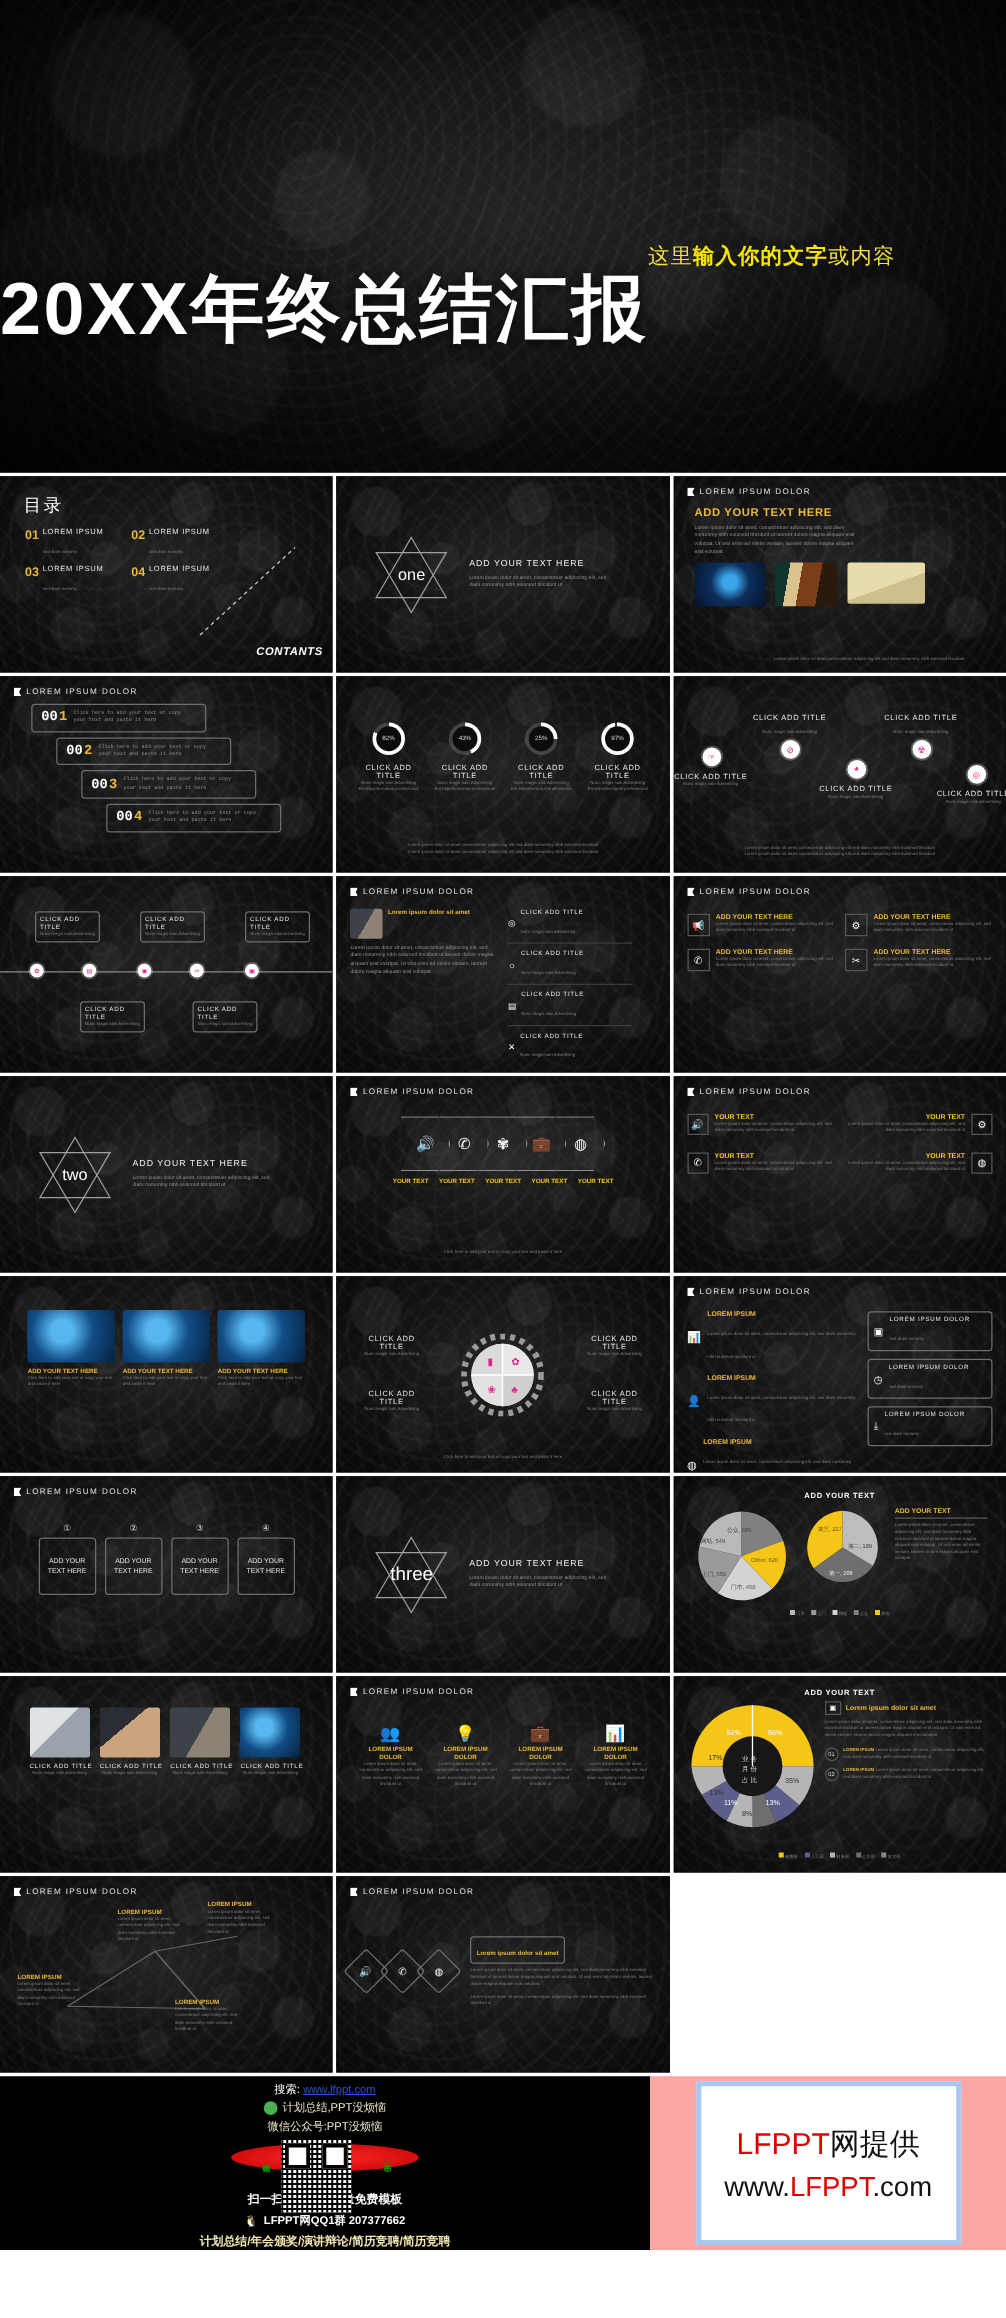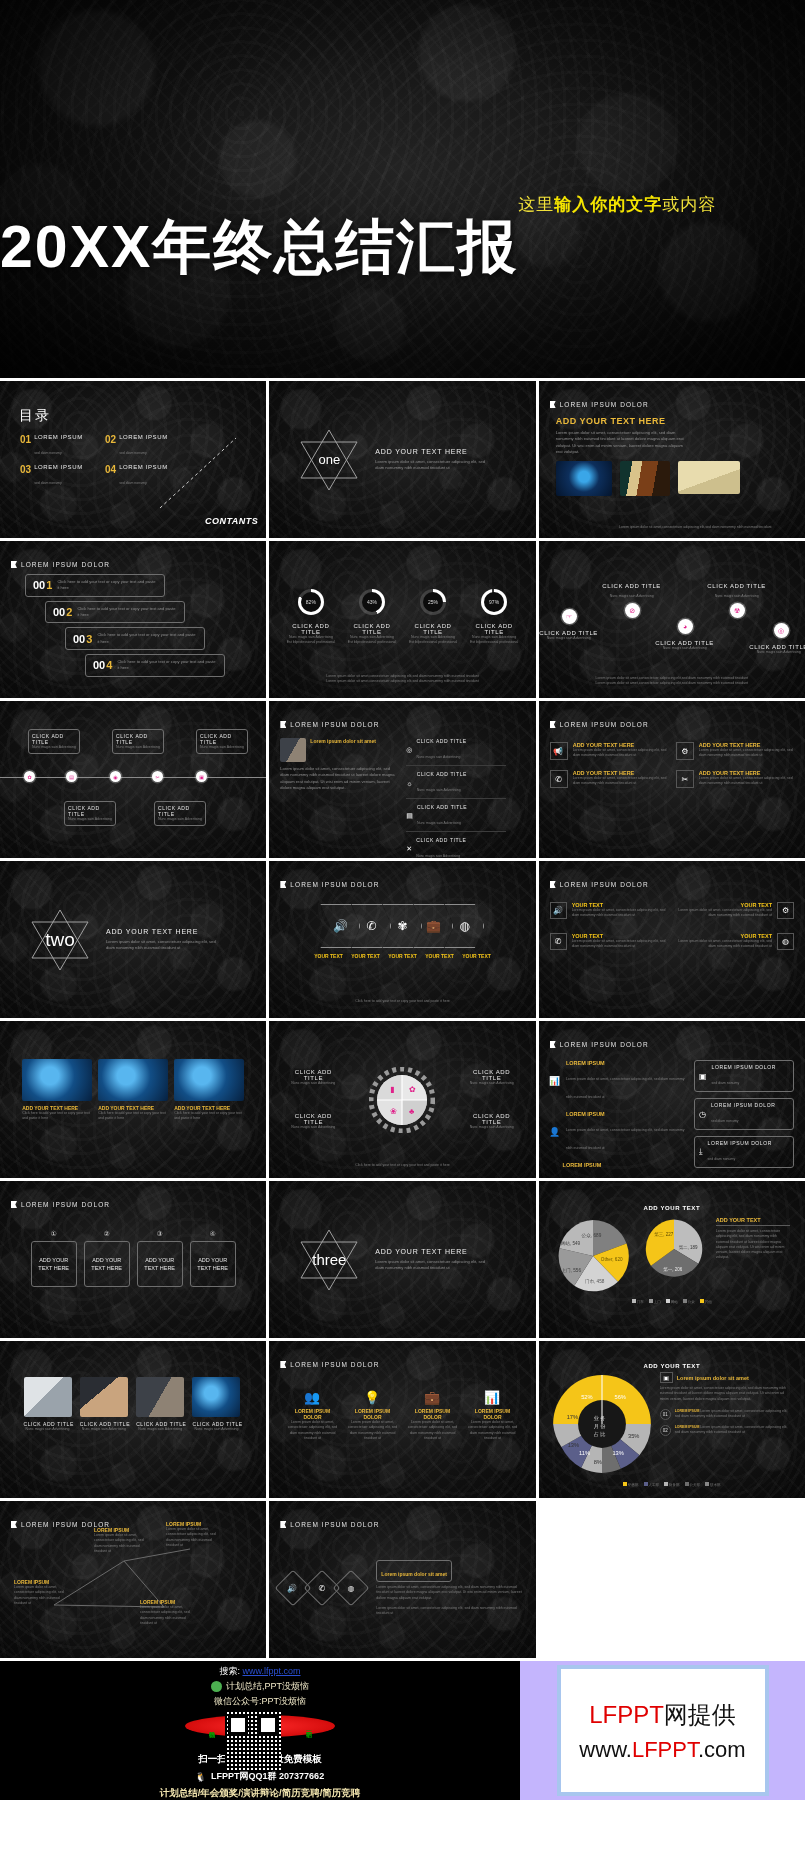--- a/index.html
+++ b/index.html
@@ -48,21 +48,21 @@
   .hero-company{
     margin-top:28px; border:2px solid #d8d8d8; color:#fff;
     font-size:17px; font-weight:700; letter-spacing:3px;
     padding:10px 26px;
   }
 
   
   #grid{ width:805px; background:#fff; display:grid;
          grid-template-columns:repeat(3,1fr); gap:3px; padding:0; }
   .slide{ position:relative; height:157px; overflow:hidden; color:#cfcfcf; }
-  .slide .pad{ position:absolute; inset:0; padding:20px 11px; }
+  .slide .pad{ position:absolute; inset:0; padding:9px 11px; }
 
   
   .hdr{ font-size:6.5px; letter-spacing:1.1px; color:#e4e4e4; display:flex; align-items:center; gap:4px;}
   .flag{ width:6px;height:7px;background:#fff;display:inline-block;
          clip-path:polygon(0 0,100% 0,72% 50%,100% 100%,0 100%);}
   .gold{color:#e9b83a;}
   .yel{color:#f5c518;}
   .tiny{ font-size:4.1px; line-height:1.55; color:#8e8e8e; }
   .tiny2{ font-size:3.5px; line-height:1.5; color:#7d7d7d; }
   .cat{ font-size:6px; letter-spacing:.6px; color:#e8e8e8; }
@@ -121,21 +121,21 @@
       background-size:4px 4px,4px 4px;}
   .qr:before,.qr:after{content:"";position:absolute;width:14px;height:14px;background:#fff;
       border:3px solid #000;}
   .qr:before{left:3px;top:3px;} .qr:after{right:3px;top:3px;}
   .qrtxt{position:absolute;font-size:6px;color:#00a000;writing-mode:vertical-rl;}
   .f-bot{font-size:9.5px;font-weight:700;color:#fff;margin-top:3px;}
   .f-qq{font-size:9px;font-weight:700;color:#fff;margin-top:4px;display:flex;align-items:center;gap:4px;}
   .f-tags{font-size:9.5px;font-weight:700;color:#f3e6b0;margin-top:4px;}
   .wechat{width:11px;height:11px;border-radius:50%;background:#4caf50;display:inline-block;}
 
-  .fr{ flex:1; background:#c4b5fd; display:flex; align-items:center; justify-content:center;}
+  .fr{ flex:1; background:#fca5a5; display:flex; align-items:center; justify-content:center;}
   .wm{ width:212px;height:131px; background:#fff; border:4px solid #a8c6ee;
        display:flex;flex-direction:column;align-items:center;justify-content:center; gap:6px;}
   .wm1{font-size:24px;color:#111;font-weight:400;}
   .wm1 .r{color:#e00000;}
   .wm2{font-size:22px;color:#111;}
   .wm2 .r{color:#e00000;}
 </style>
 </head>
 <body>
 
@@ -217,21 +217,21 @@
       <div class="tiny2 ctr" style="position:absolute;left:55px;right:8px;bottom:8px;">Lorem ipsum dolor sit amet,consectetuer adipiscing elit,sed diam nonummy nibh euismod tincidunt</div>
     </div>
   </div>
 
   <div class="slide damask">
     <div class="pad">
       <div class="hdr">
         <span class="flag"></span>
         <span>LOREM IPSUM DOLOR</span>
       </div>
-      <div style="margin-top:6px;">
+      <div style="margin-top:6px;font-family:Liberation Mono, monospace;">
         <div class="obox" style="display:flex;align-items:center;gap:5px;padding:4px 7px;width:140px;margin:0 0 4px 14px;">
           <span style="font-size:11px;color:#fff;font-weight:700;">00</span>
             <span style="font-size:11px;color:#e9b83a;font-weight:700;margin-left:-4px;">1</span>
           <span class="tiny">Click here to add your text or copy your text and paste it here</span>
         </div>
         <div class="obox" style="display:flex;align-items:center;gap:5px;padding:4px 7px;width:140px;margin:0 0 4px 34px;">
           <span style="font-size:11px;color:#fff;font-weight:700;">00</span>
             <span style="font-size:11px;color:#e9b83a;font-weight:700;margin-left:-4px;">2</span>
           <span class="tiny">Click here to add your text or copy your text and paste it here</span>
         </div>
@@ -438,21 +438,21 @@
     </div>
   </div>
 
   <div class="slide damask">
     <div class="pad" style="display:flex;align-items:center;gap:10px;padding-left:24px;">
       <div style="position:relative;width:72px;height:72px;flex:none;">
         <svg width="72" height="72" viewBox="0 0 72 72">
           <polygon points="36,6 64,54 8,54" fill="none" stroke="#a0a0a0" stroke-width="1"></polygon>
           <polygon points="36,66 8,18 64,18" fill="none" stroke="#a0a0a0" stroke-width="1"></polygon>
         </svg>
-        <div style="position:absolute;inset:0;display:flex;align-items:center;justify-content:center;color:#fff;font-size:19px;">two</div>
+        <div style="position:absolute;inset:0;display:flex;align-items:center;justify-content:center;color:#fff;font-size:13px;">two</div>
       </div>
       <div style="max-width:110px;">
         <div style="color:#efefef;font-size:7px;letter-spacing:.8px;margin-bottom:4px;">ADD YOUR TEXT HERE</div>
         <div class="tiny">Lorem ipsum dolor sit amet, consectetuer adipiscing elit, sed diam nonummy nibh euismod tincidunt ut</div>
       </div>
     </div>
   </div>
 
   <div class="slide damask">
     <div class="pad">

